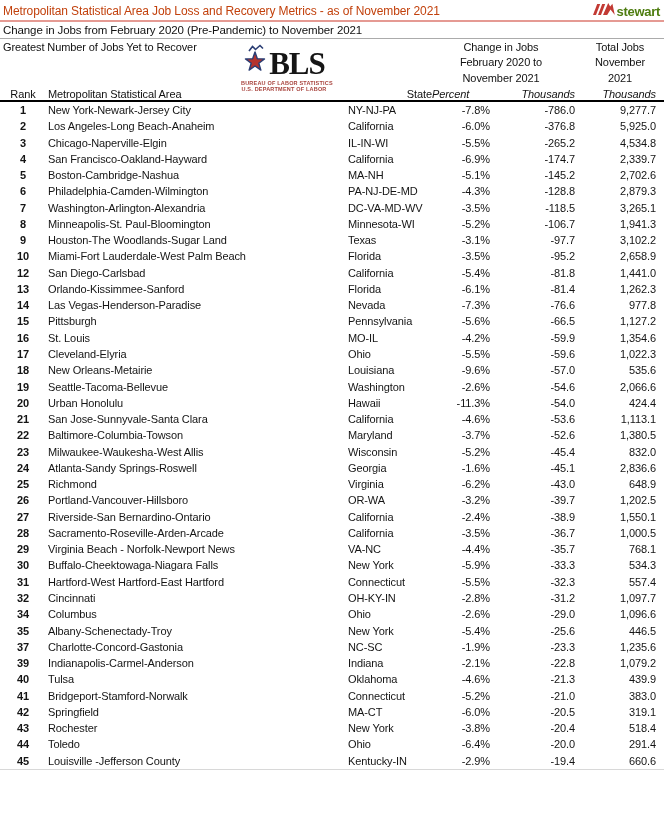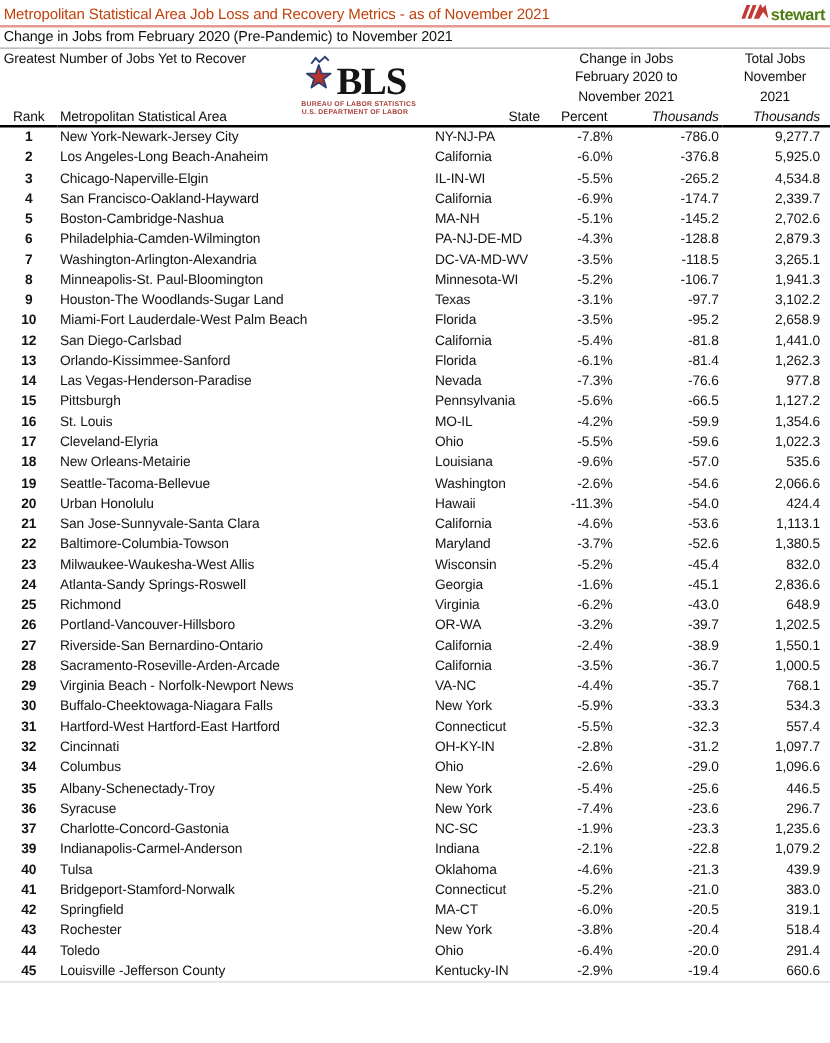--- a/index.html
+++ b/index.html
@@ -53,21 +53,21 @@
   col.c-pct{width:60px;}   col.c-th{width:86px;}   col.c-tot{width:86px;}
 
   thead th{
     font-weight:normal;font-size:11px;padding:0;height:14px;
     vertical-align:bottom;white-space:nowrap;margin-top:32px;
   }
   thead tr{border-bottom:2px solid #000;}
   th.rank-h{text-align:center;}
   th.msa-h{text-align:left;padding-left:2px;}
   th.state-h{text-align:right;}
-  th.percent-h{text-align:right;padding-right:6px;}
+  th.percent-h{text-align:left;padding-right:6px;font-style:italic;}
   th.thousands-h{text-align:right;padding-right:3px;font-style:italic;}
   th.total-h{text-align:right;padding-right:8px;font-style:italic;}
 
   tbody{border-bottom:1px solid #d8d8d8;}
   tbody td{
     padding:0;height:16.26px;line-height:16.26px;white-space:nowrap;
     overflow:hidden;color:#141414;
   }
   td.rank-cell{text-align:center;font-weight:bold;}
   td.msa-cell{padding-left:2px;}
@@ -407,28 +407,20 @@
         </tr>
         <tr>
           <td class="rank-cell">35</td>
           <td class="msa-cell">Albany-Schenectady-Troy</td>
           <td class="state-cell">New York</td>
           <td class="percent-cell">-5.4%</td>
           <td class="thousands-cell">-25.6</td>
           <td class="total-cell">446.5</td>
         </tr>
         <tr>
-          <td class="rank-cell">36</td>
-          <td class="msa-cell">Syracuse</td>
-          <td class="state-cell">New York</td>
-          <td class="percent-cell">-7.4%</td>
-          <td class="thousands-cell">-23.6</td>
-          <td class="total-cell">296.7</td>
-        </tr>
-        <tr>
           <td class="rank-cell">37</td>
           <td class="msa-cell">Charlotte-Concord-Gastonia</td>
           <td class="state-cell">NC-SC</td>
           <td class="percent-cell">-1.9%</td>
           <td class="thousands-cell">-23.3</td>
           <td class="total-cell">1,235.6</td>
         </tr>
         <tr>
           <td class="rank-cell">39</td>
           <td class="msa-cell">Indianapolis-Carmel-Anderson</td>

